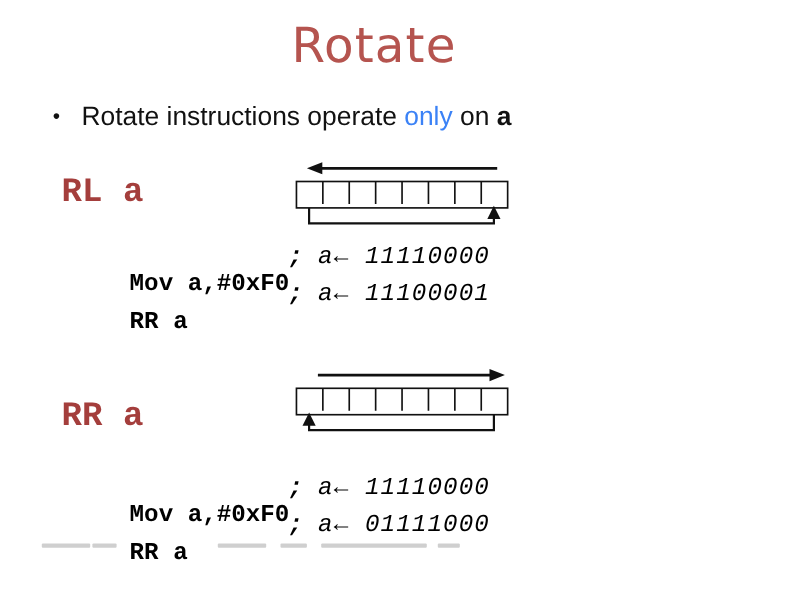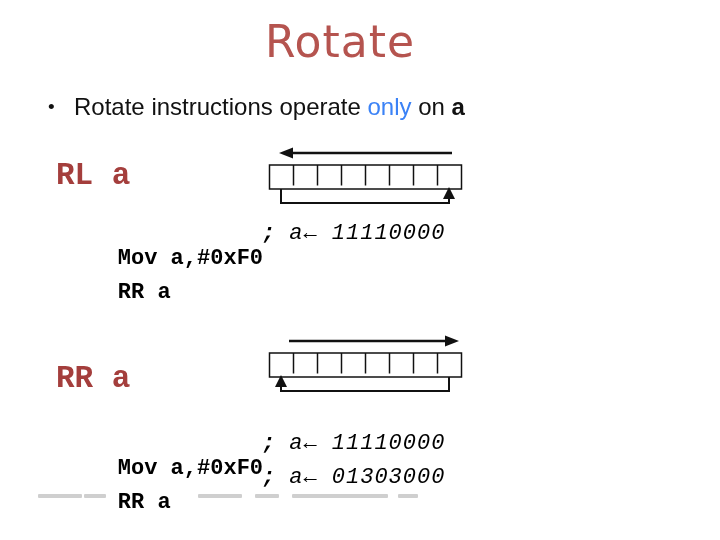--- a/index.html
+++ b/index.html
@@ -73,20 +73,21 @@
   <polygon class="head" points="190,43 184,55 196,55"></polygon>
 </svg>
 
 <div class="code c1pos">
   <div class="code-line">
     <span class="instr">Mov a,#0xF0</span>
     <span class="comment"><span class="sep">;</span><span>a← 11110000</span></span>
   </div>
   <div class="code-line">
     <span class="instr">RR a</span>
+    <span class="comment"><span class="sep">;</span><span>a← 11100001</span></span>
   </div>
 </div>
 
 <svg class="diag d2pos" width="210" height="64" viewBox="0 0 210 64">
   <line class="wire" x1="30" y1="9" x2="188" y2="9" stroke-width="2.5"></line>
   <polygon class="head" points="200,9 186,3.5 186,14.5"></polygon>
   <rect class="wire" x="10.5" y="21" width="192" height="24" stroke-width="1.5"></rect>
   <g>
     <line class="wire" x1="34.5" y1="21" x2="34.5" y2="41.5" stroke-width="1.5"></line>
     <line class="wire" x1="58.5" y1="21" x2="58.5" y2="41.5" stroke-width="1.5"></line>
@@ -102,21 +103,21 @@
 
 <div class="heading h2pos">RR a</div>
 
 <div class="code c2pos">
   <div class="code-line">
     <span class="instr">Mov a,#0xF0</span>
     <span class="comment"><span class="sep">;</span><span>a← 11110000</span></span>
   </div>
   <div class="code-line">
     <span class="instr">RR a</span>
-    <span class="comment"><span class="sep">;</span><span>a← 01303000</span></span>
+    <span class="comment"><span class="sep">;</span><span>a← 01111000</span></span>
   </div>
 </div>
 
 <div class="frag" style="left:38px;  width:44px;"></div>
 <div class="frag" style="left:84px;  width:22px;"></div>
 <div class="frag" style="left:198px; width:44px;"></div>
 <div class="frag" style="left:255px; width:24px;"></div>
 <div class="frag" style="left:292px; width:96px;"></div>
 <div class="frag" style="left:398px; width:20px;"></div>
 

